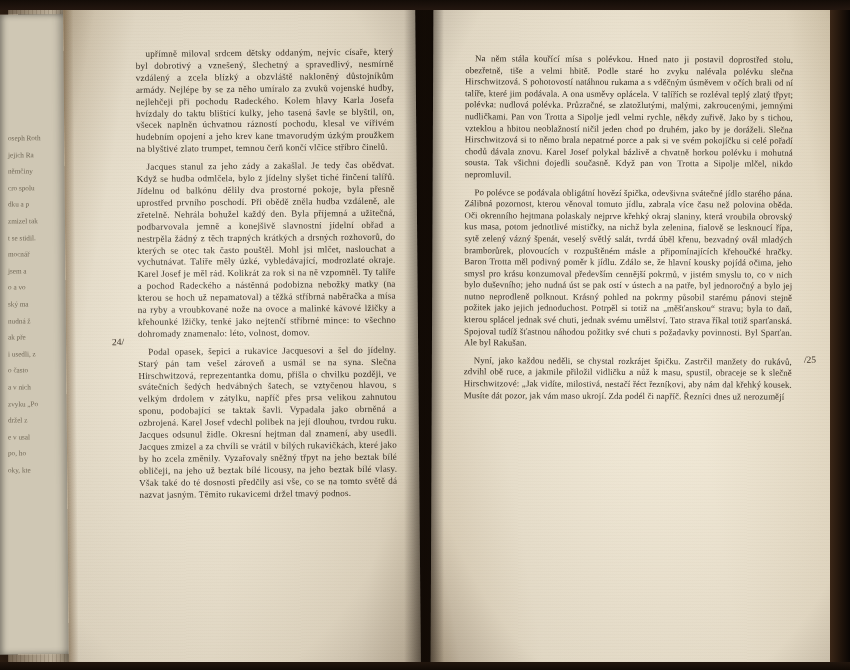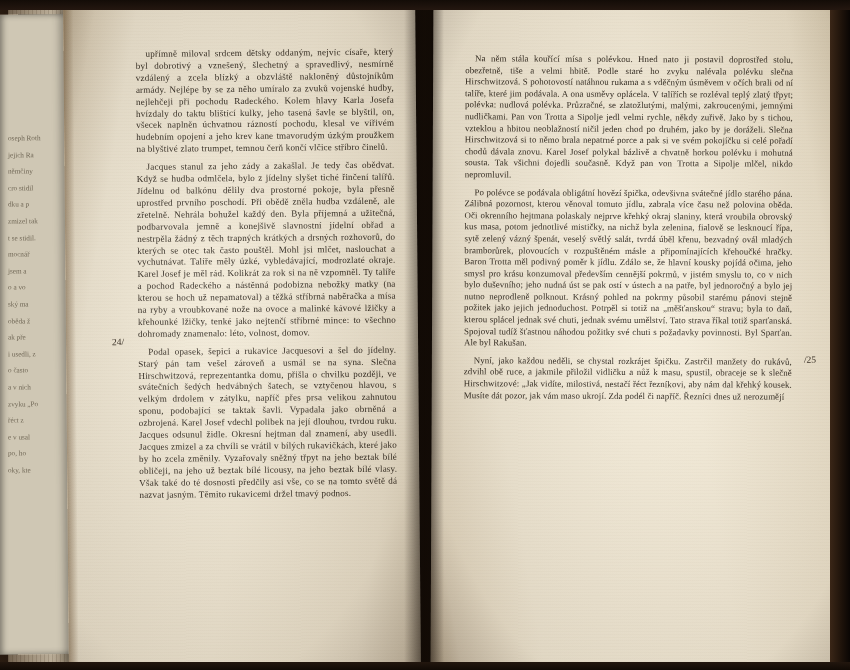--- a/index.html
+++ b/index.html
@@ -206,35 +206,35 @@
 
   <div class="left-stack">
     <div class="left-stack-lines"></div>
   </div>
 
   <div class="ghost-page">
     <div class="ghost-text">
       <p class="gp">oseph Roth</p>
       <p class="gp">jejich Ra</p>
       <p class="gp">němčiny</p>
-      <p class="gp">cro stidil</p>
+      <p class="gp">cro spolu</p>
       <p class="gp">dku a p</p>
       <p class="gp">zmizel tak</p>
       <p class="gp">t se stidil.</p>
       <p class="gp">mocnář</p>
       <p class="gp">jsem a</p>
       <p class="gp">o a vo</p>
       <p class="gp">ský ma</p>
-      <p class="gp">oběda ž</p>
+      <p class="gp">nudná ž</p>
       <p class="gp">ak pře</p>
       <p class="gp">i usedli, z</p>
       <p class="gp">o často</p>
       <p class="gp">a v nich</p>
       <p class="gp">zvyku „Po</p>
-      <p class="gp">řéct z</p>
+      <p class="gp">držel z</p>
       <p class="gp">e v usal</p>
       <p class="gp">po, ho</p>
       <p class="gp">oky, kte</p>
     </div>
   </div>
 
   <div class="page-left">
     <div class="edge-hi"></div>
 
     <div class="folio folio-left">24/</div>

